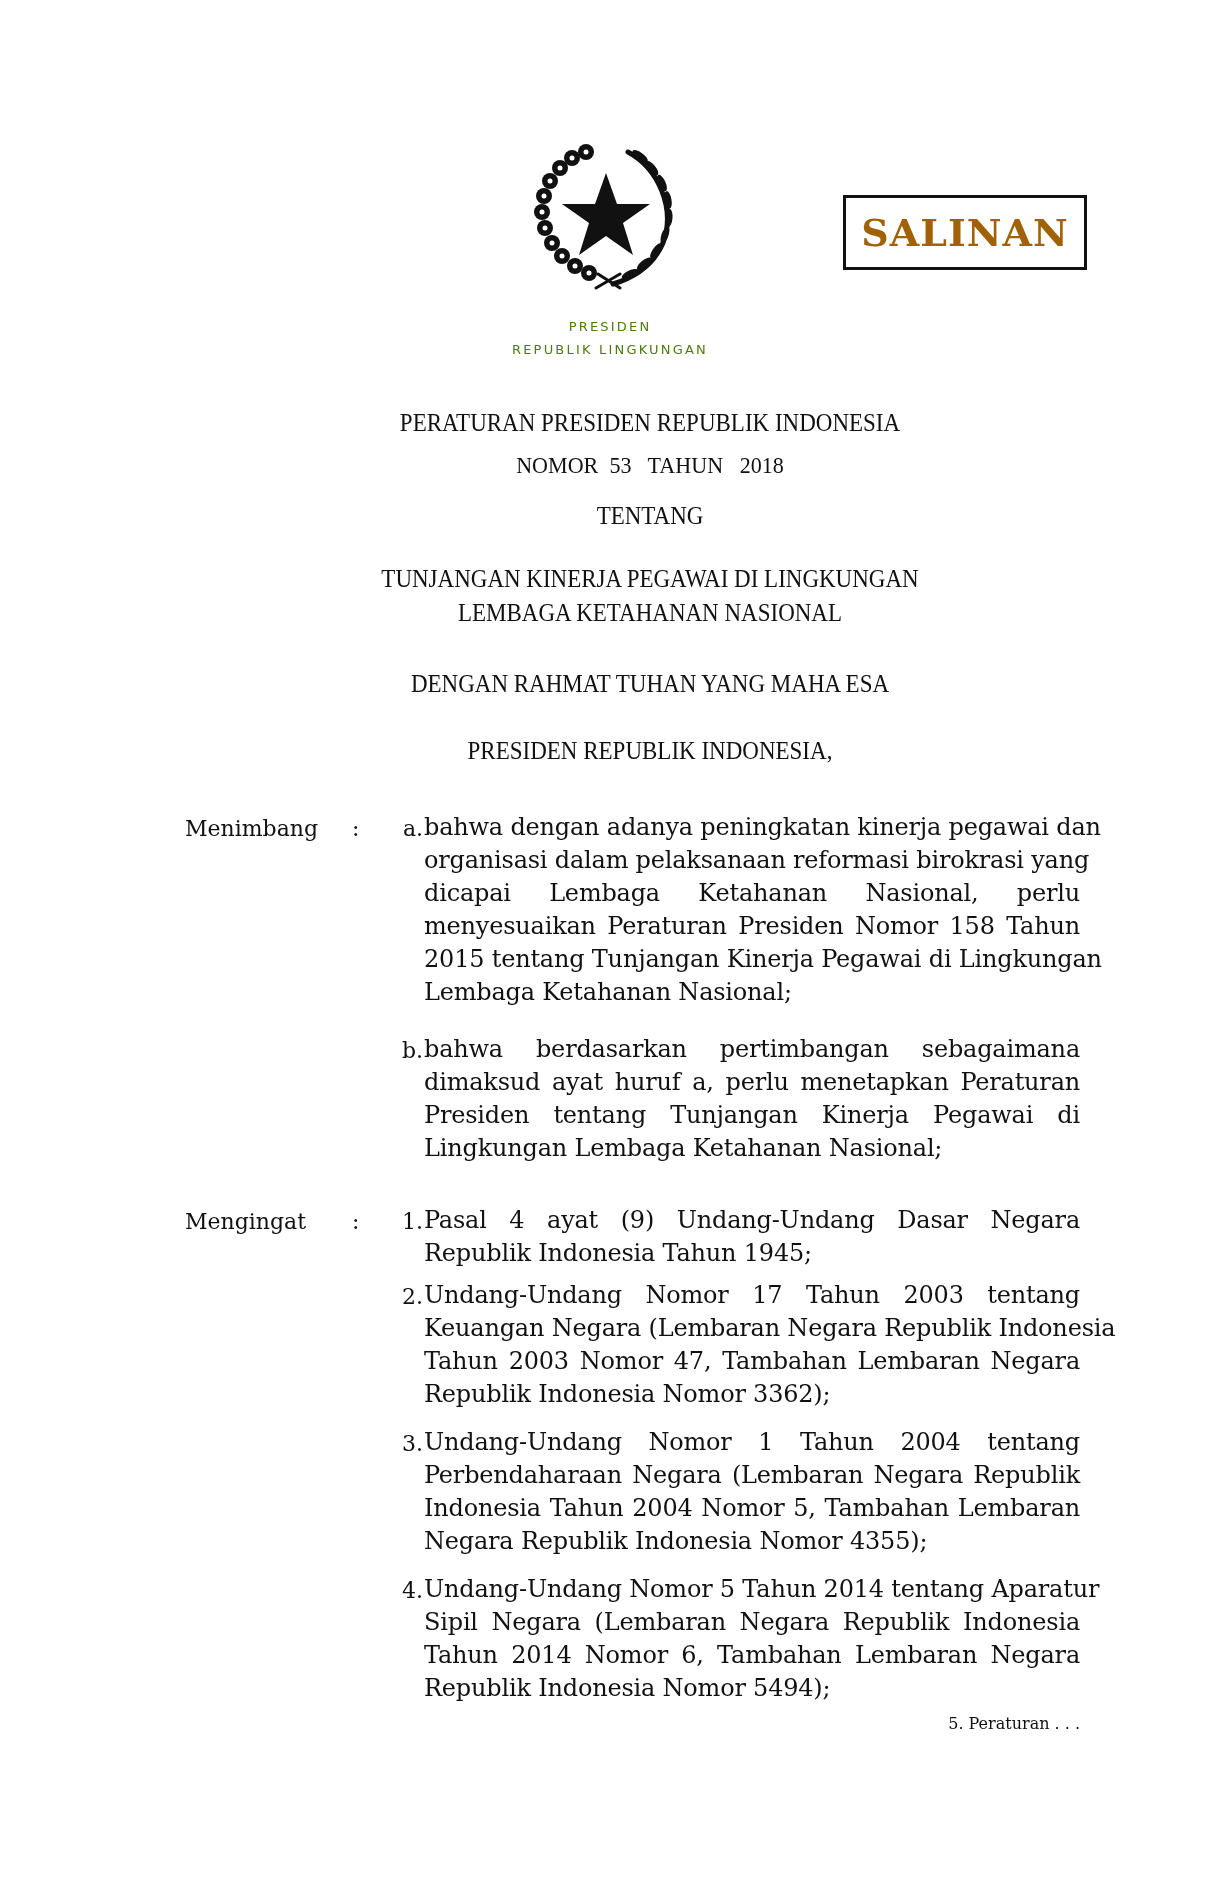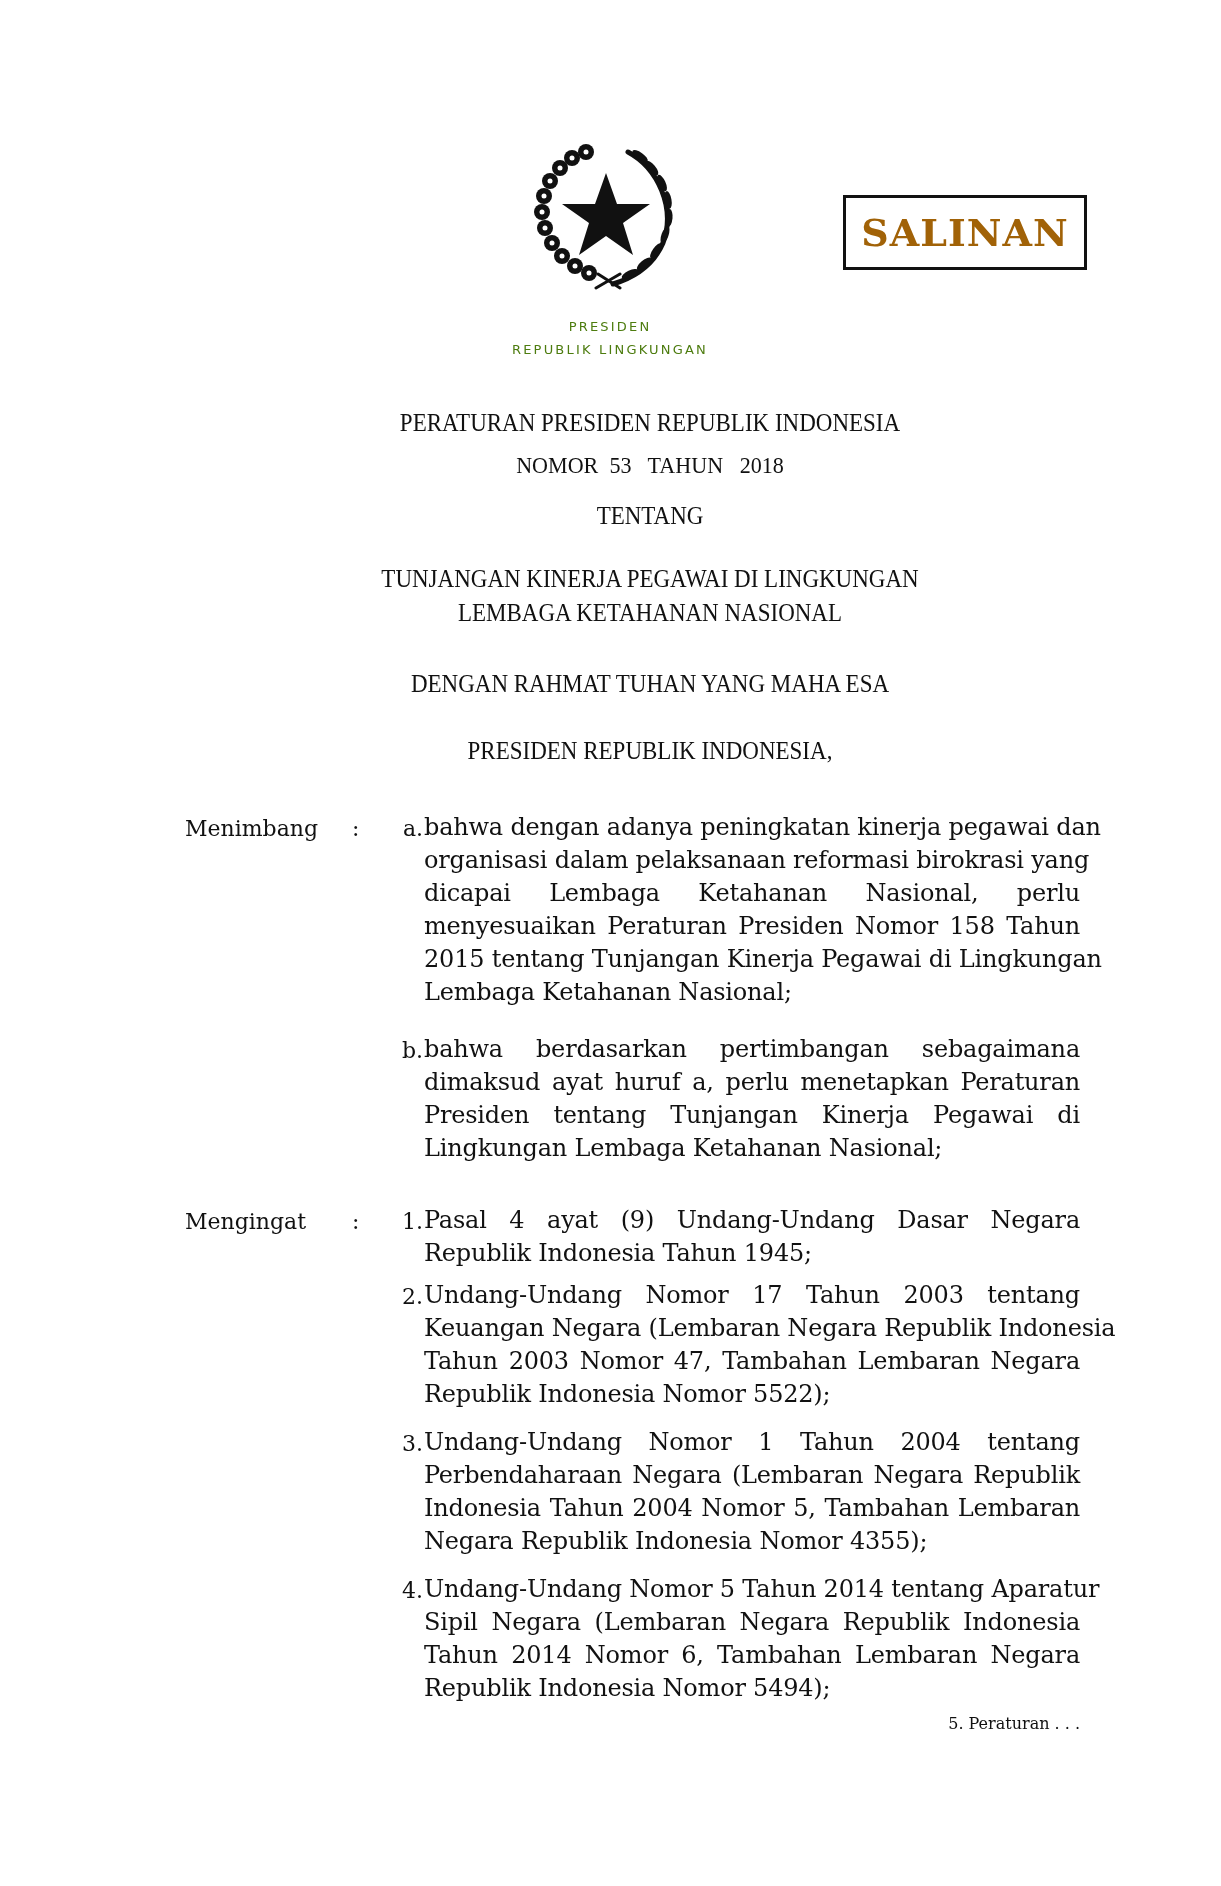--- a/index.html
+++ b/index.html
@@ -228,21 +228,21 @@
 <div class="abs para" style="top:1204px">
   <span class="ln">Pasal 4 ayat (9) Undang-Undang Dasar Negara</span>
   <span class="ln last">Republik Indonesia Tahun  1945;</span>
 </div>
 
 <div class="abs marker" style="top:1286px">2.</div>
 <div class="abs para" style="top:1279px">
   <span class="ln">Undang-Undang Nomor 17 Tahun 2003 tentang</span>
   <span class="ln">Keuangan Negara (Lembaran Negara Republik Indonesia</span>
   <span class="ln">Tahun 2003 Nomor 47, Tambahan Lembaran Negara</span>
-  <span class="ln last">Republik Indonesia Nomor 5522);</span>
+  <span class="ln last">Republik Indonesia Nomor 3362);</span>
 </div>
 
 <div class="abs marker" style="top:1433px">3.</div>
 <div class="abs para" style="top:1426px">
   <span class="ln">Undang-Undang Nomor 1 Tahun 2004 tentang</span>
   <span class="ln">Perbendaharaan Negara (Lembaran Negara Republik</span>
   <span class="ln">Indonesia Tahun 2004 Nomor 5, Tambahan Lembaran</span>
   <span class="ln last">Negara Republik Indonesia Nomor 4355);</span>
 </div>
 

